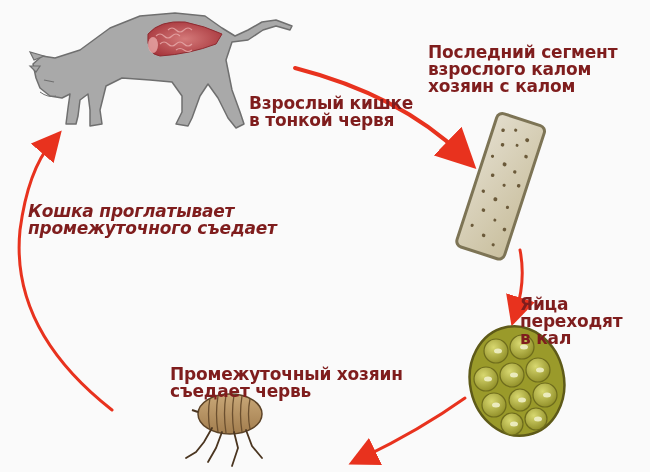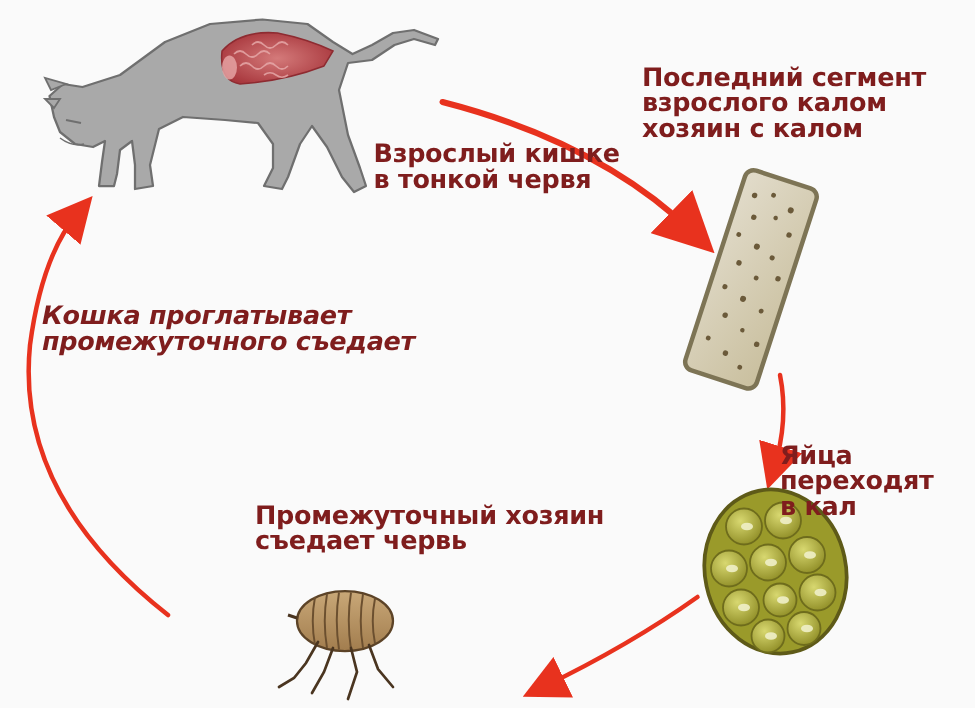--- a/index.html
+++ b/index.html
@@ -163,21 +163,21 @@
     <span>взрослого калом</span>
     <span>хозяин с калом</span>
   </div>
 
   <div class="label" style="left:520px; top:296px;">
     <span>Яйца</span>
     <span>переходят</span>
     <span>в кал</span>
   </div>
 
-  <div class="label" style="left:170px; top:336px;">
+  <div class="label" style="left:170px; top:366px;">
     <span>Промежуточный хозяин</span>
     <span>съедает червь</span>
   </div>
 
   <div class="label" style="left:28px; top:203px;font-style:italic;">
     <span>Кошка проглатывает</span>
     <span>промежуточного съедает</span>
   </div>
 
 </div>

